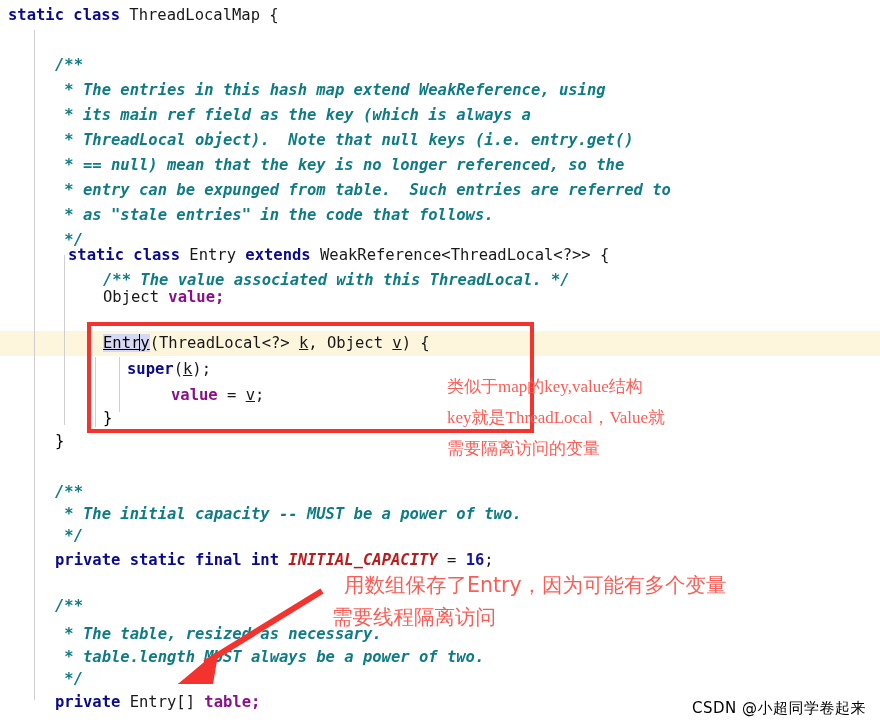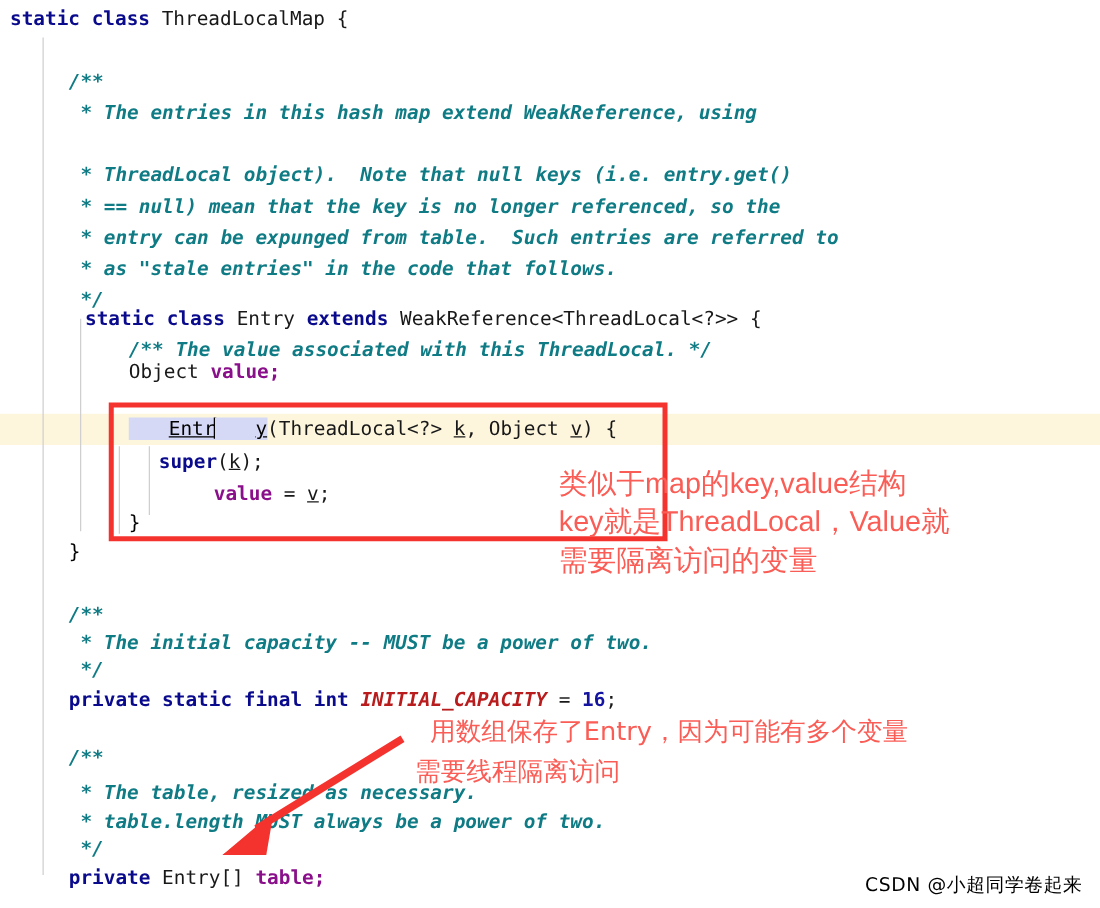--- a/index.html
+++ b/index.html
@@ -35,21 +35,21 @@
   }
 
   
   .kw   { color: #0a0a8c; font-weight: bold; }
   .cmt  { color: #0f7b84; font-style: italic; font-weight: bold; }
   .fld  { color: #8a0f8a; font-weight: bold; }
   .cns  { color: #b91c1c; font-weight: bold; font-style: italic; }
   .num  { color: #1414a0; font-weight: bold; }
   .plain{ color: #181818; }
   .prm  { color: #181818; text-decoration: underline; }
-  .sel  { background: #d6d9f5; text-decoration: underline; padding-left: 32px; }
+  .sel  { background: #d6d9f5; text-decoration: underline; }
 
   
   .caret {
     display: inline-block;
     width: 0;
     border-left: 2px solid #000;
     height: 17px;
     vertical-align: -3px;
     margin: 0 -1px;
   }
@@ -75,22 +75,22 @@
     position: absolute;
     border: 4px solid #f4332e;
     box-sizing: border-box;
     background: transparent;
   }
 
   
   .annot {
     position: absolute;
     color: #fa5d56;
-    font-family: Liberation Sans, sans-serif;
-    font-size: 23px;
+    font-family: Liberation Serif, serif;
+    font-size: 17px;
     line-height: 29px;
     white-space: pre;
   }
   .annot-b {
     position: absolute;
     color: #fa5d56;
     font-family: "DejaVu Sans", "Liberation Sans", sans-serif;
     font-size: 20.5px;
     line-height: 31px;
     white-space: pre;
@@ -127,20 +127,21 @@
   <div class="guide" style="left:64px; top:255px; height:170px;"></div>
   <div class="guide" style="left:95px; top:357px; height:70px;"></div>
   <div class="guide" style="left:119px; top:357px; height:55px;"></div>
 
   <div class="code-area">
 
     <div class="code-line" style="top:3px; left:8px;"><span class="kw">static</span><span class="plain"> </span><span class="kw">class</span><span class="plain"> ThreadLocalMap {</span></div>
 
     <div class="code-line cmt" style="top:53px; left:55px;">/**</div>
     <div class="code-line cmt" style="top:78px; left:55px;"> * The entries in this hash map extend WeakReference, using</div>
+    <div class="code-line cmt" style="top:103px; left:55px;"> * its main ref field as the key (which is always a</div>
     <div class="code-line cmt" style="top:128px; left:55px;"> * ThreadLocal object).  Note that null keys (i.e. entry.get()</div>
     <div class="code-line cmt" style="top:153px; left:55px;"> * == null) mean that the key is no longer referenced, so the</div>
     <div class="code-line cmt" style="top:178px; left:55px;"> * entry can be expunged from table.  Such entries are referred to</div>
     <div class="code-line cmt" style="top:203px; left:55px;"> * as "stale entries" in the code that follows.</div>
     <div class="code-line cmt" style="top:228px; left:55px;"> */</div>
 
     <div class="code-line" style="top:243px; left:55px;margin-left:13px;"><span class="kw">static</span><span class="plain"> </span><span class="kw">class</span><span class="plain"> Entry </span><span class="kw">extends</span><span class="plain"> WeakReference&lt;ThreadLocal&lt;?&gt;&gt; {</span></div>
 
     <div class="code-line cmt" style="top:268px; left:103px;">/** The value associated with this ThreadLocal. */</div>
 

